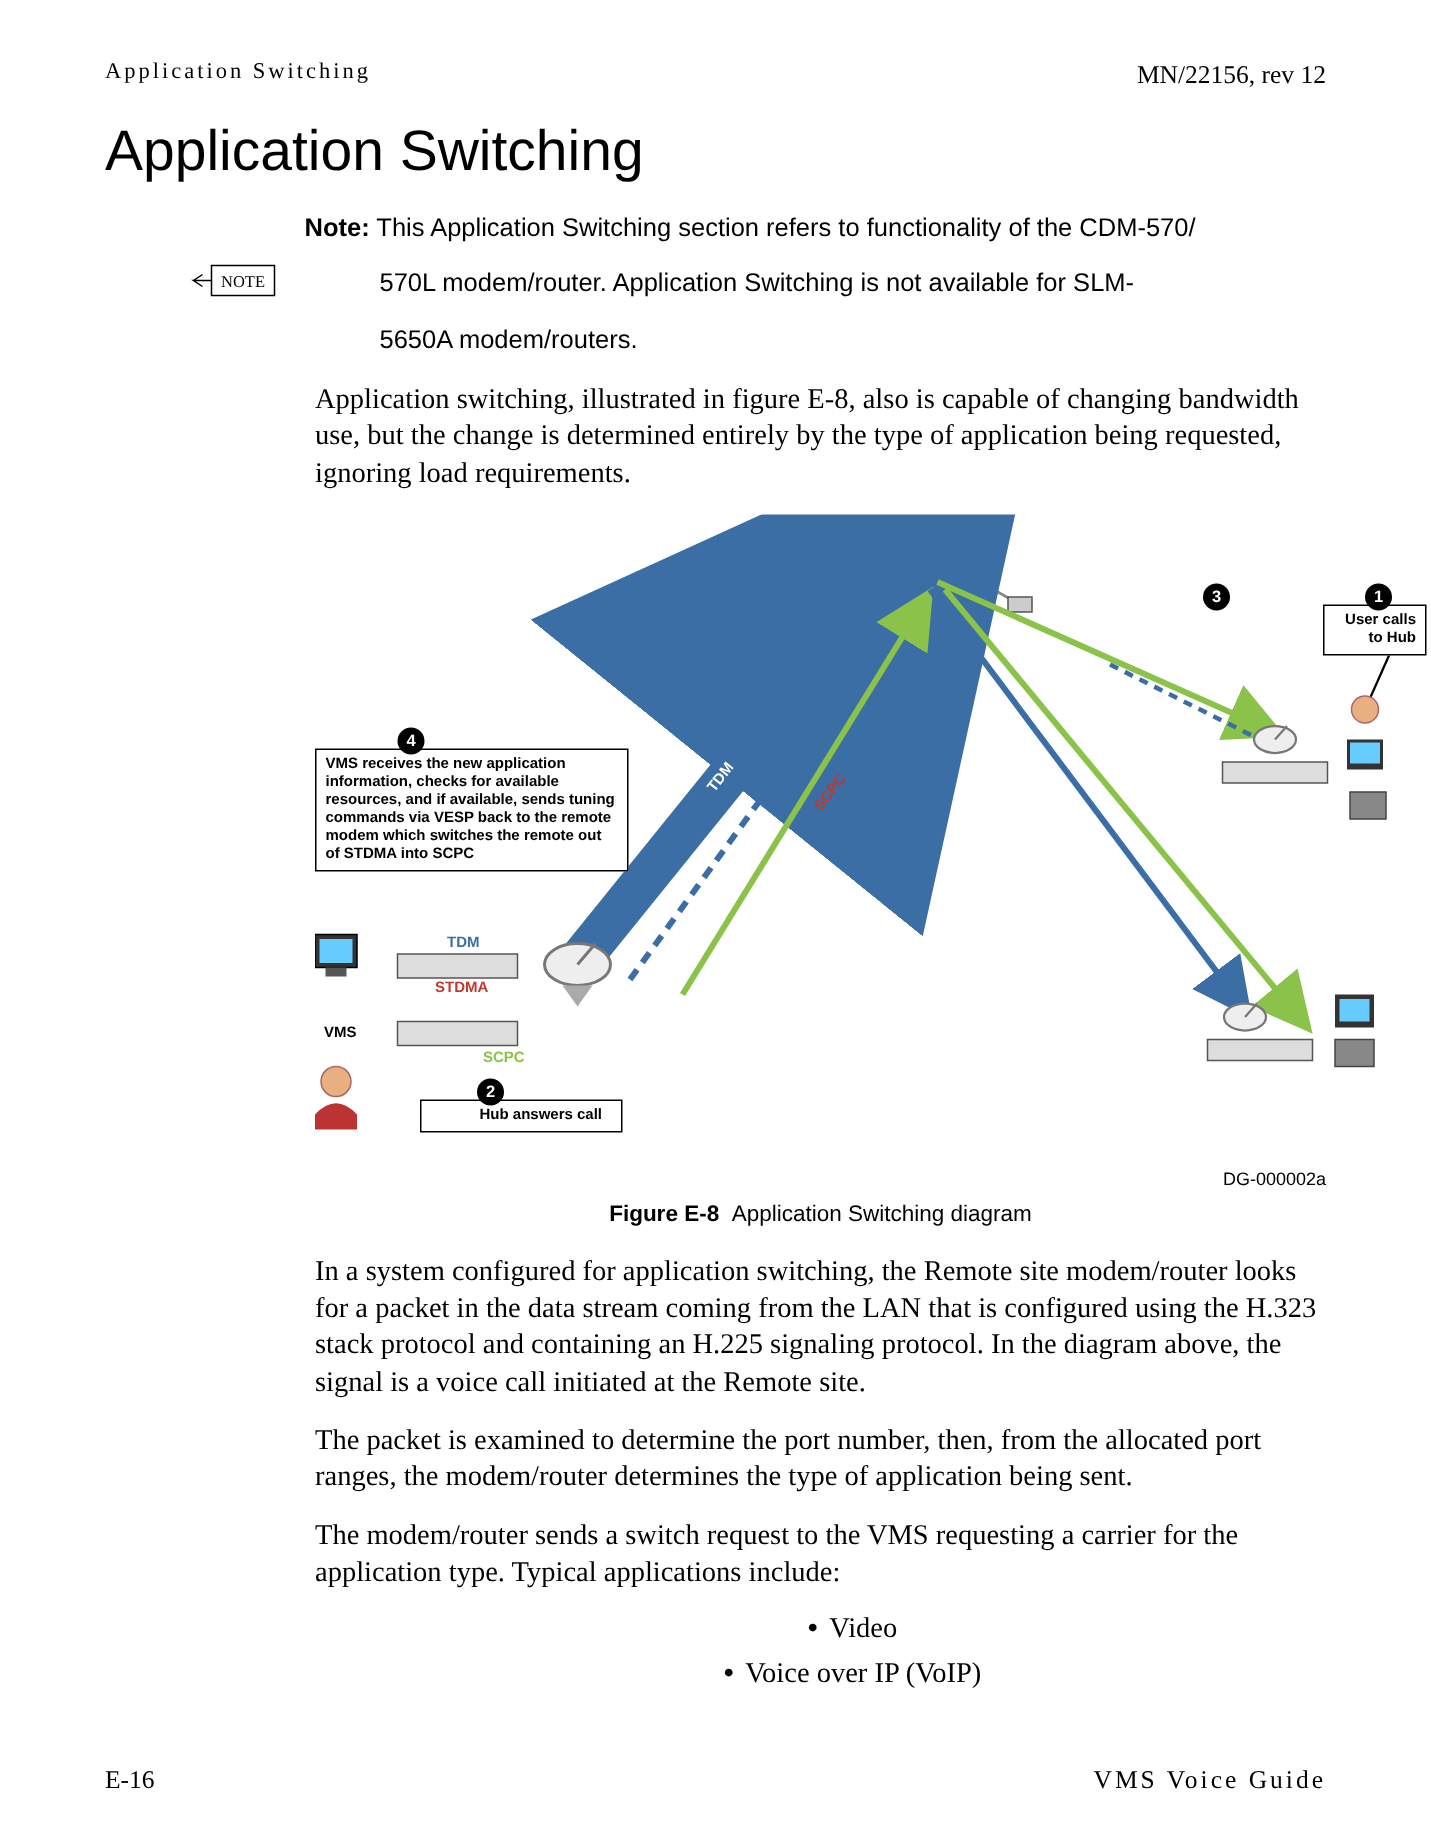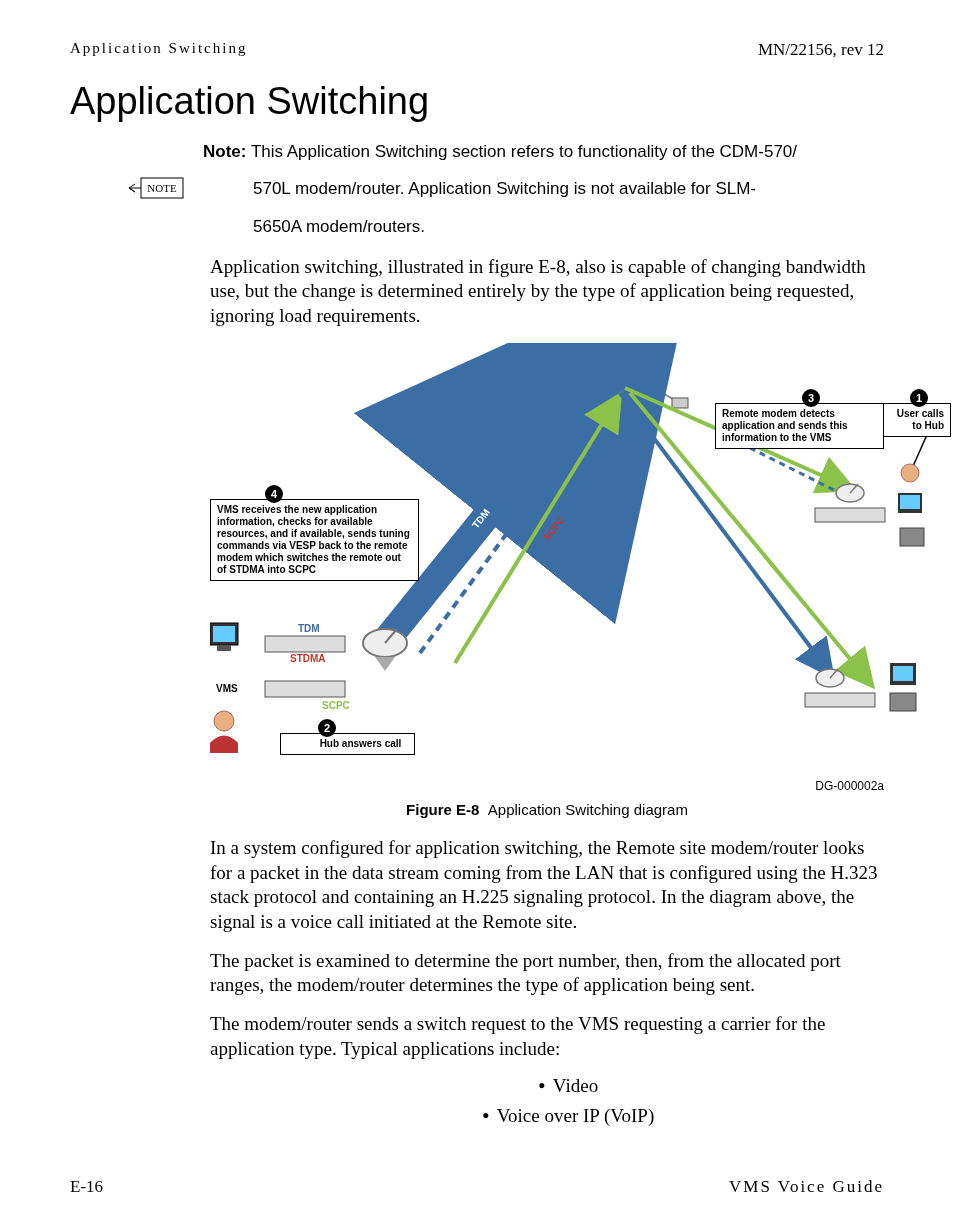--- a/index.html
+++ b/index.html
@@ -242,21 +242,20 @@
     <span class="label-small" style="left:112px;top:357px;color:#8bc34a;">SCPC</span>
     <span class="label-small" style="left:6px;top:340px;">VMS</span>
 
     <span class="badge" style="left:700px;top:46px;">1</span>
     <span class="badge" style="left:108px;top:376px;">2</span>
     <span class="badge" style="left:592px;top:46px;">3</span>
     <span class="badge" style="left:55px;top:142px;">4</span>
 
     <div class="box" style="left:672px;top:60px;width:55px;text-align:right;">User calls to Hub</div>
     <div class="box" style="left:70px;top:390px;width:95px;text-align:center;padding-left:32px;">Hub answers call</div>
-    <div class="box" style="left:505px;top:60px;width:155px;">Remote modem detects application and sends this information to the VMS</div>
     <div class="box" style="left:0px;top:156px;width:195px;">VMS receives the new application information, checks for available resources, and if available, sends tuning commands via VESP back to the remote modem which switches the remote out of STDMA into SCPC</div>
   </div>
 </div>
 <div class="dg-label">DG-000002a</div>
 
 <div class="figure-caption">
   <b>Figure E-8</b>&nbsp;&nbsp;<span>Application Switching diagram</span>
 </div>
 
 <p class="body-para">In a system configured for application switching, the Remote site modem/router looks for a packet in the data stream coming from the LAN that is configured using the H.323 stack protocol and containing an H.225 signaling protocol. In the diagram above, the signal is a voice call initiated at the Remote site.</p>

